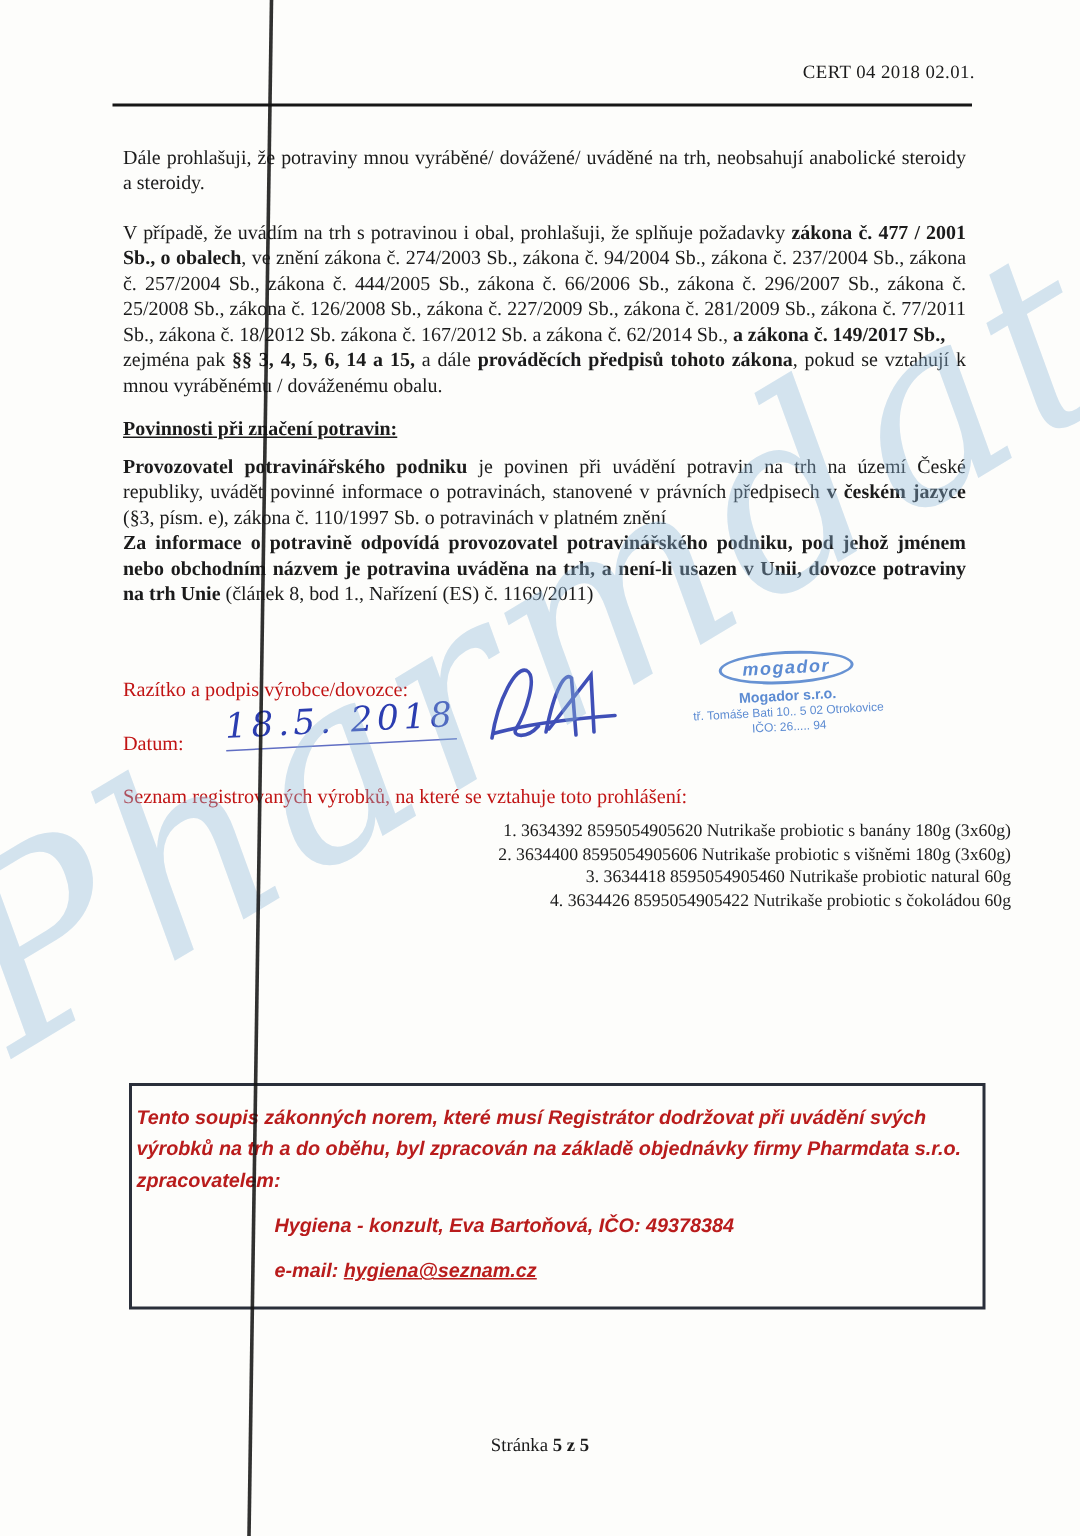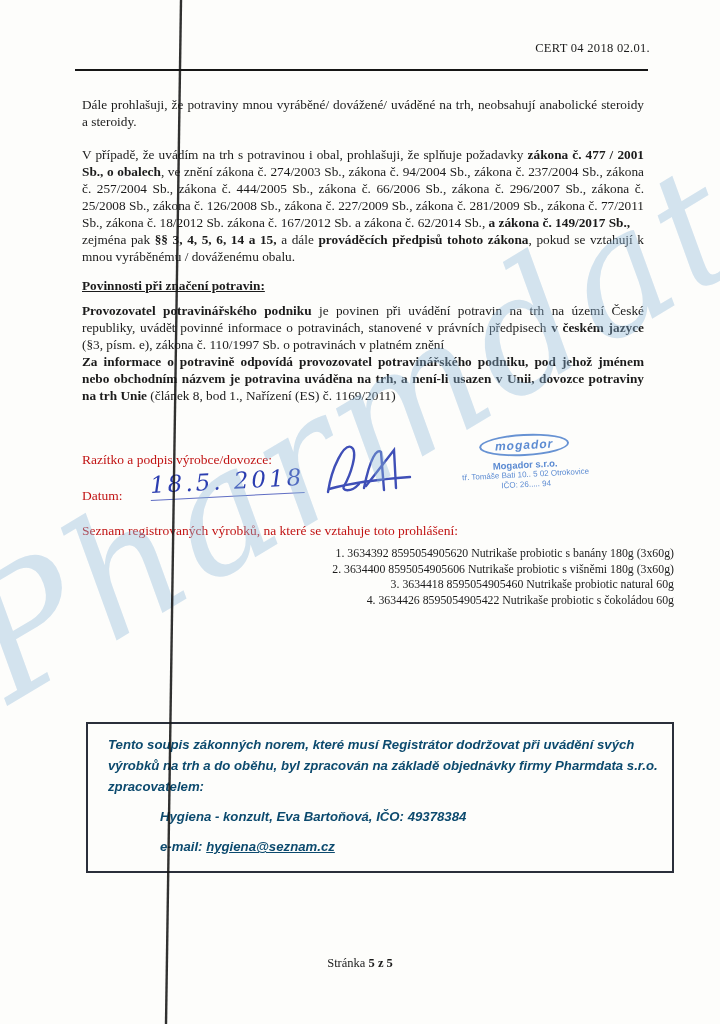--- a/index.html
+++ b/index.html
@@ -43,25 +43,25 @@
     padding:2px 14px;font-style:italic;font-weight:bold;font-size:12px;letter-spacing:1px;
     margin-bottom:3px;
   }
   .stamp-company{font-weight:bold;font-size:9.5px;}
   .stamp-line{font-size:8px;line-height:10px;}
   
   .products{position:absolute;top:546px;left:82px;width:560px;font-size:11.8px;line-height:15.5px;text-align:right;margin-left:32px;}
   
   .note-box{
     position:absolute;top:722px;left:86px;width:552px;
-    border:2px solid #2a2f3a;padding:10px 12px 14px 20px;
+    border:2px solid #2a2f3a;padding:10px 12px 14px 3px;
     font-family:"Liberation Sans",sans-serif;font-style:italic;font-weight:bold;
-    color:#0c4a6e;font-size:13.2px;line-height:21px;
+    color:#b91c1c;font-size:13.2px;line-height:21px;
   }
-  .note-contact{margin-left:52px;margin-top:9px;}
+  .note-contact{margin-left:92px;margin-top:9px;}
   .email-link{text-decoration:underline;}
   
   .footer{position:absolute;top:956px;left:0;width:720px;text-align:center;font-size:12.5px;}
   
   .fold-line{position:absolute;top:0;left:0;pointer-events:none;}
   .watermark{
     position:absolute;top:560px;left:-20px;width:1100px;
     font-family:"DejaVu Serif",serif;font-style:italic;
     font-size:165px;color:rgba(142,184,218,.38);
     transform:rotate(-31deg);transform-origin:0 50%;

